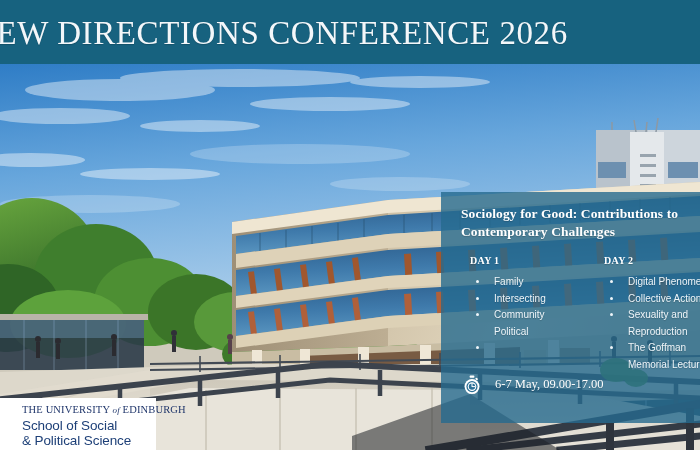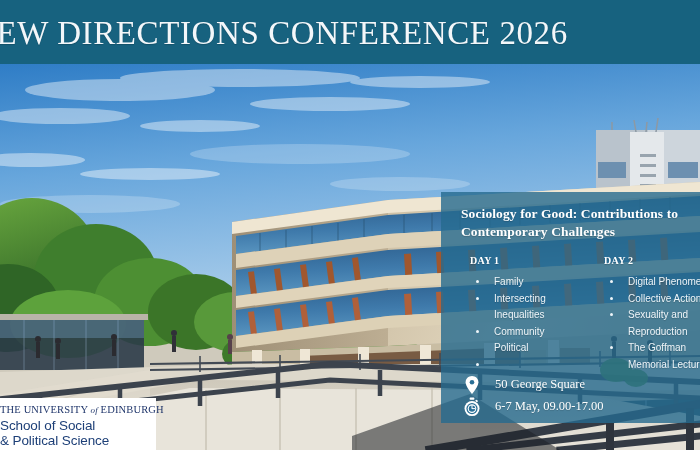--- a/index.html
+++ b/index.html
@@ -130,21 +130,21 @@
     text-shadow:0 1px 1px rgba(0,0,0,0.18);
   }
 
   
   #logo-block {
     position:absolute;
     left:0px; top:398px;
     width:156px; height:52px;
     background:#ffffff;
     z-index:35;
-    padding:6px 0 0 0;
+    padding:6px 0 0 22px;
   }
   #logo-line-1 {
     font-family:"Liberation Serif", serif;
     font-size:10.5px;
     letter-spacing:0.15px;
     color:#20366b;
     white-space:nowrap;
     line-height:12px;
   }
   #logo-line-1 .of {
@@ -481,21 +481,20 @@
     <div id="day1-col" class="day-col">
       <div class="day-title">DAY 1</div>
       <ul class="day-list">
         <li>
           <span class="bullet-dot"></span>
           <span class="li-text">Family</span>
         </li>
         <li>
           <span class="bullet-dot"></span>
           <span class="li-text">Intersecting</span>
-          <span class="li-text">Inequalities</span>
         </li>
         <li>
           <span class="bullet-dot"></span>
           <span class="li-text">Community</span>
           <span class="li-text">Political</span>
         </li>
         <li>
           <span class="bullet-dot"></span>
         </li>
       </ul>
@@ -519,29 +518,20 @@
         </li>
         <li>
           <span class="bullet-dot"></span>
           <span class="li-text">The Goffman</span>
           <span class="li-text">Memorial Lecture</span>
         </li>
       </ul>
     </div>
 
     <div id="panel-details">
-      <div class="detail-row">
-        <span class="detail-icon">
-          <svg viewBox="0 0 18 20" width="18" height="20">
-            <path d="M9 1 C5.4 1 2.6 3.8 2.6 7.3 C2.6 12 9 19 9 19 C9 19 15.4 12 15.4 7.3 C15.4 3.8 12.6 1 9 1 Z" fill="#ffffff"></path>
-            <circle cx="9" cy="7.2" r="2.3" fill="#2a6f96"></circle>
-          </svg>
-        </span>
-        <span class="detail-text">50 George Square</span>
-      </div>
       <div class="detail-row">
         <span class="detail-icon">
           <svg viewBox="0 0 18 20" width="18" height="20">
             <rect x="6.6" y="0.6" width="4.8" height="2.2" rx="0.8" fill="#ffffff"></rect>
             <rect x="13.2" y="2.4" width="2.6" height="1.8" rx="0.8" fill="#ffffff" transform="rotate(40 13.2 2.4)"></rect>
             <circle cx="9" cy="11.6" r="7.5" fill="#ffffff"></circle>
             <circle cx="9" cy="11.6" r="5.6" fill="#2a6f96"></circle>
             <circle cx="9" cy="11.6" r="4.3" fill="#ffffff"></circle>
             <circle cx="9" cy="11.6" r="3.2" fill="#2a6f96"></circle>
             <rect x="8.5" y="7.9" width="1" height="4" fill="#ffffff"></rect>

